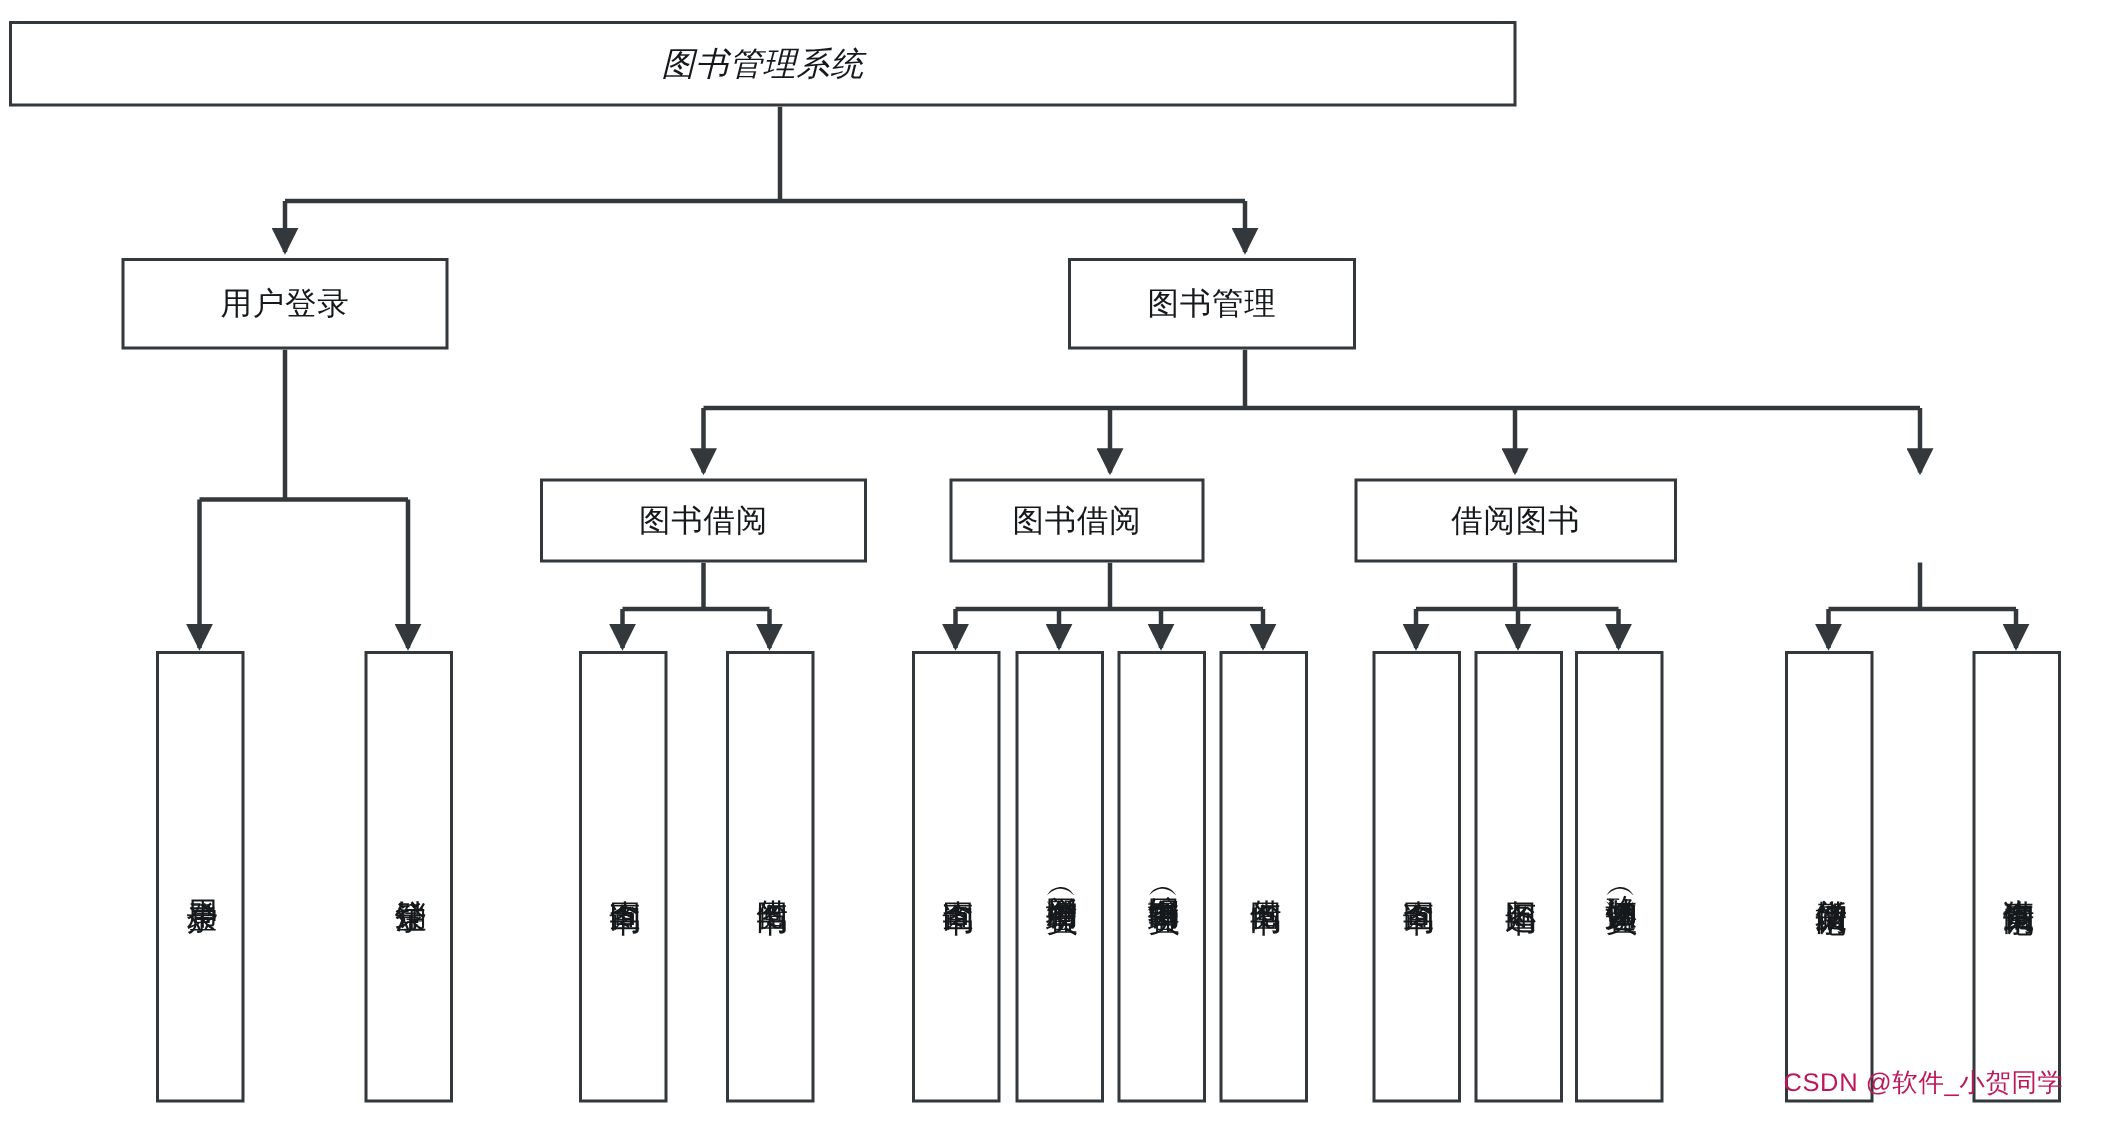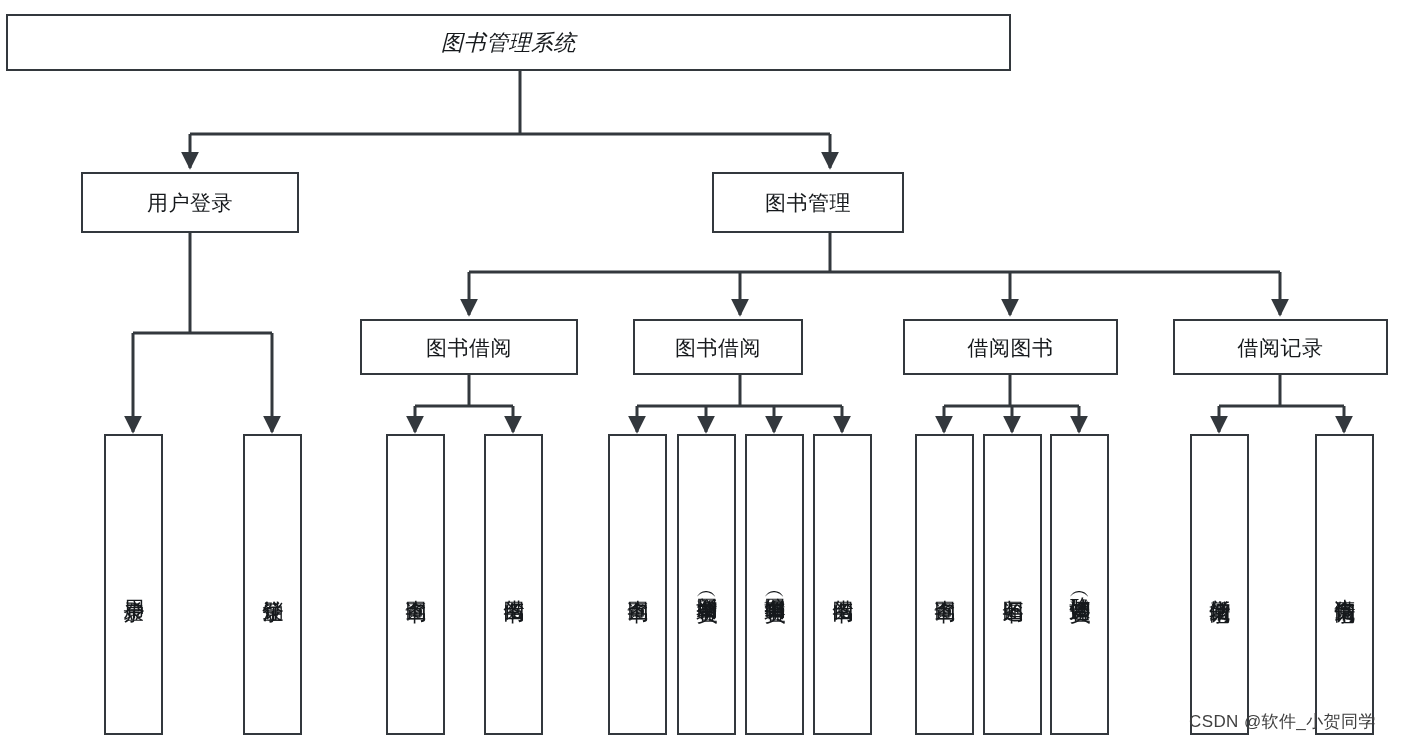--- a/index.html
+++ b/index.html
@@ -51,21 +51,21 @@
     line-height: 1.18;
     letter-spacing: 1px;
     white-space: nowrap;
   }
   .node.root .label { font-size: 22px; }
   #watermark {
     position: absolute;
     left: 1189px;
     top: 710px;
     font-size: 17px;
-    color: #404040;
+    color: #be185d;
     letter-spacing: 0.4px;
     white-space: nowrap;
     z-index: 5;
   }
 </style>
 </head>
 <body>
 
 <div id="canvas">
 
@@ -136,23 +136,20 @@
   </div>
 
   <div class="node" style="left:633px; top:319px; width:170px; height:56px;">
     <span class="label">图书借阅</span>
   </div>
 
   <div class="node" style="left:903px; top:319px; width:215px; height:56px;">
     <span class="label">借阅图书</span>
   </div>
 
-  <div class="node" style="left:1173px; top:319px; width:215px; height:56px;">
-    <span class="label">借阅记录</span>
-  </div>
 
   <div class="node vertical" style="left:104px; top:434px; width:59px; height:301px;">
     <span class="label">用户登录</span>
   </div>
 
   <div class="node vertical" style="left:243px; top:434px; width:59px; height:301px;">
     <span class="label">注销登录</span>
   </div>
 
   <div class="node vertical" style="left:386px; top:434px; width:59px; height:301px;">

